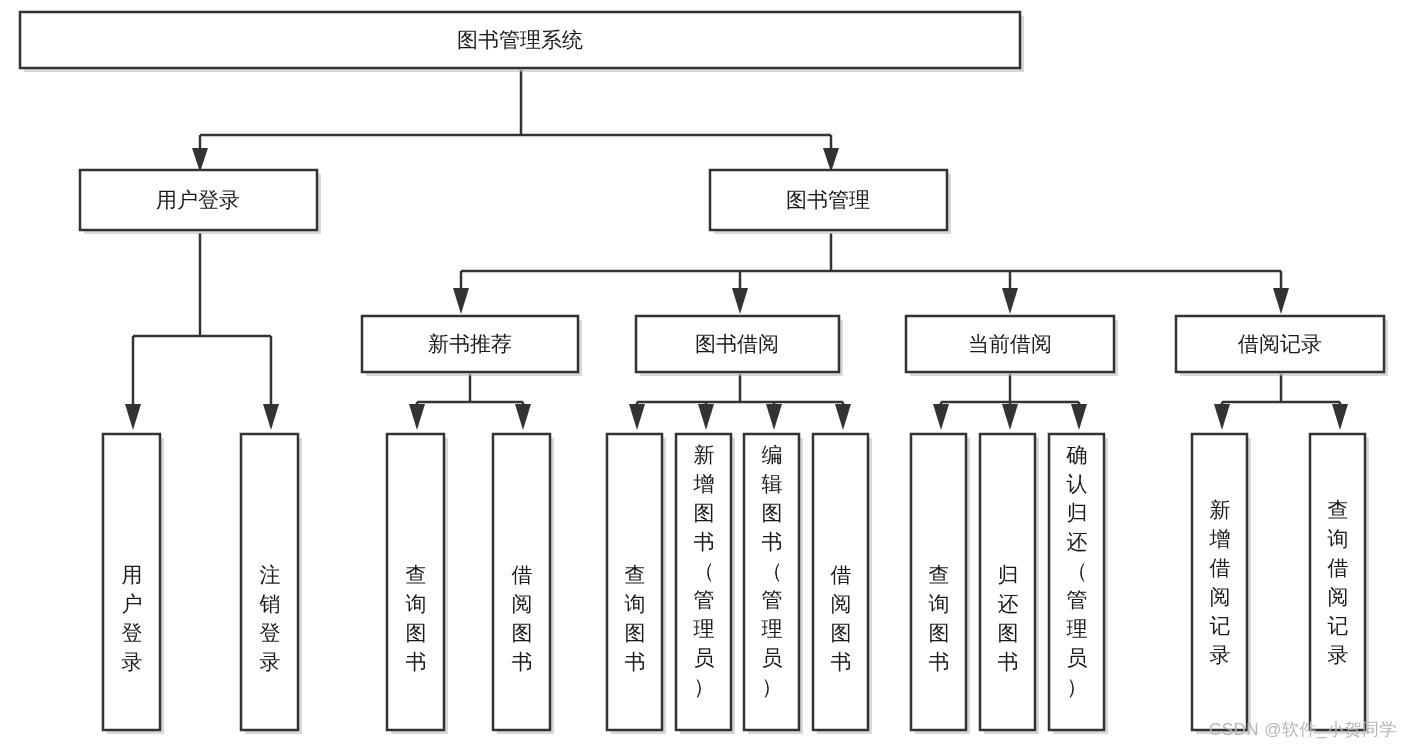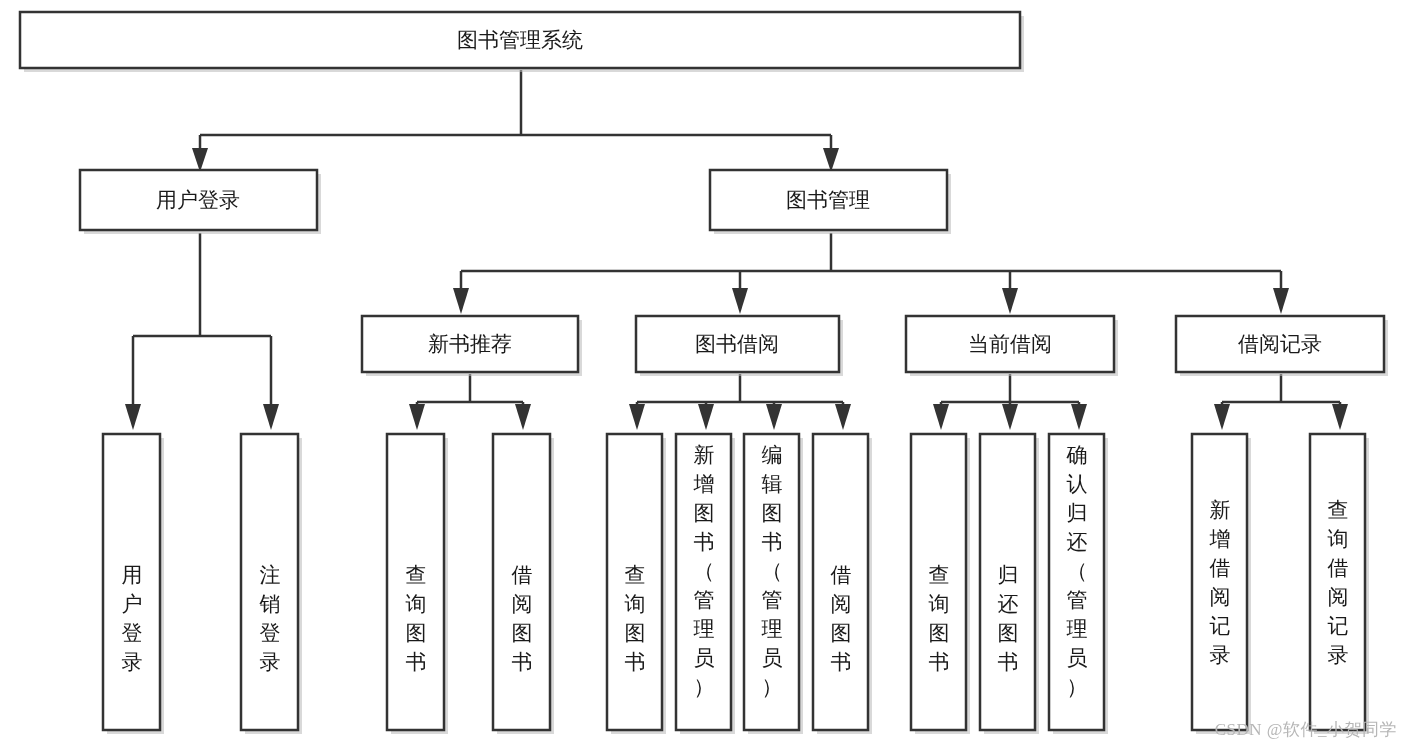--- a/index.html
+++ b/index.html
@@ -49,21 +49,21 @@
   .arrow-head {
     fill: #333333;
     stroke: none;
   }
   .watermark {
     position: absolute;
     right: 8px;
     bottom: 6px;
     font-size: 17px;
     color: #b6b6b6;
-    font-family: Liberation Serif, serif;
+    font-family: Liberation Sans, sans-serif;
     letter-spacing: 0.5px;
     white-space: nowrap;
     pointer-events: none;
   }
 </style>
 </head>
 <body>
 
 <svg id="diagram" viewBox="0 0 1405 747">
 

